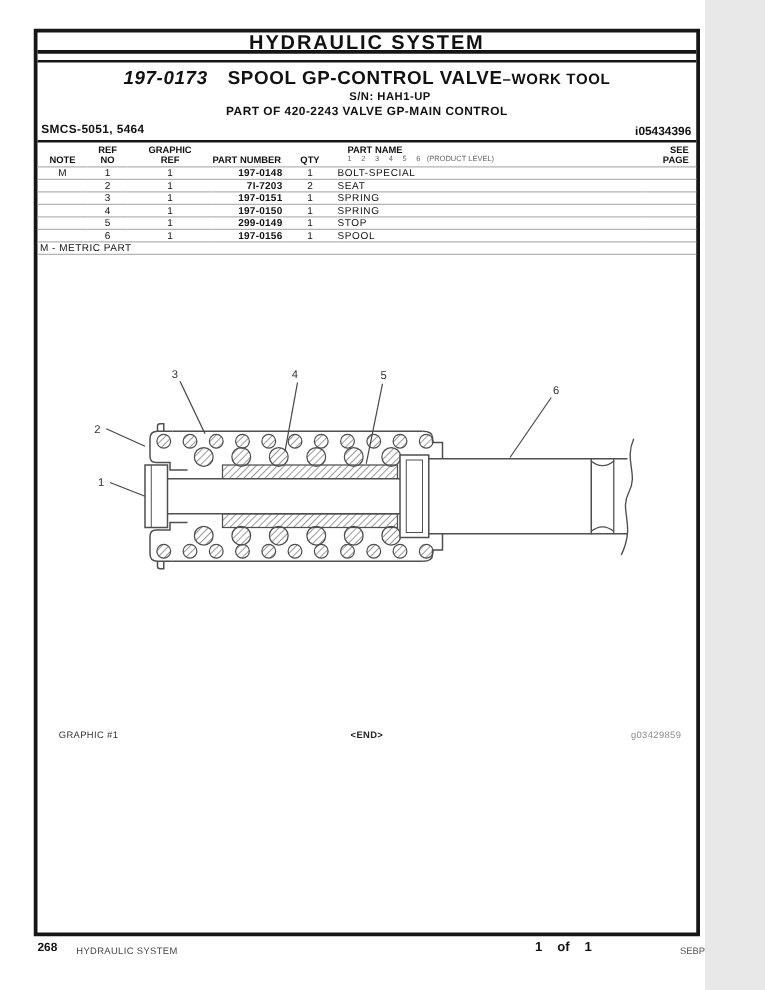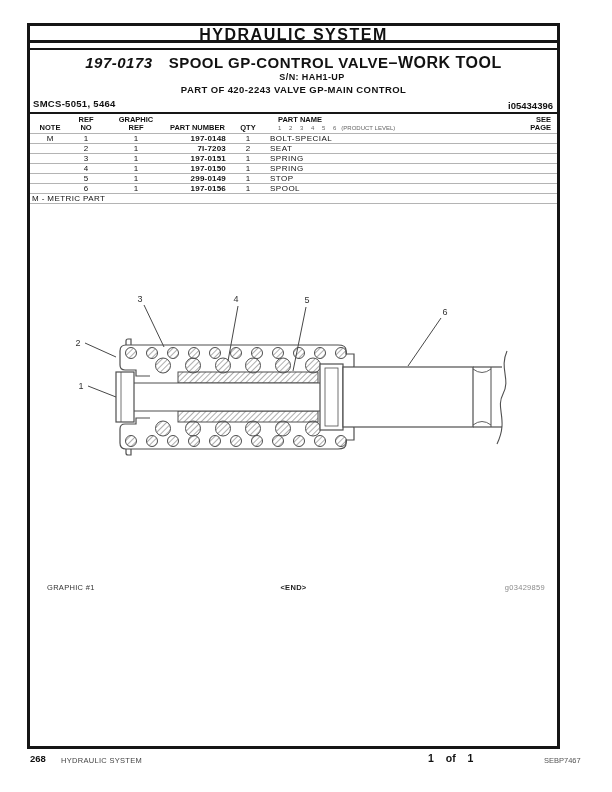--- a/index.html
+++ b/index.html
@@ -1,34 +1,34 @@
 <!DOCTYPE html>
 <html><head>
 <meta charset="utf-8">
 <style>
   * { margin:0; padding:0; box-sizing:border-box; }
   html,body { background:#e8e8e8; }
   .page {
-    position:relative; width:612px; height:792px; background:#ffffff;
+    position:relative; width:564px; height:792px; background:#ffffff;
     font-family:"Liberation Sans", sans-serif; color:#111; overflow:hidden;
   }
   .main-box {
     position:absolute; left:27px; top:23px; width:533px; height:726px;
     border:3px solid #161616; background:#fff;
   }
   .banner {
     position:absolute; left:0; right:0; top:0; height:17px; line-height:18px;
     border-bottom:3px solid #161616; text-align:center;
     font-size:16px; font-weight:bold; letter-spacing:1.5px;
   }
   .rule2 { position:absolute; left:0; right:0; top:22px; border-top:2px solid #161616; }
   .hdr1 { position:absolute; left:0; right:0; top:28px; text-align:center; font-weight:bold; font-size:15px; white-space:nowrap; }
   .hdr1 .pn { font-style:italic; margin-right:16px; letter-spacing:0.5px; }
   .hdr1 .nm { letter-spacing:0.5px; }
-  .hdr1 .sfx { font-size:16px; letter-spacing:0.5px; }
+  .hdr1 .sfx { font-size:12px; letter-spacing:0.5px; }
   .hdr2 { position:absolute; left:0; right:0; top:46px; text-align:center; font-weight:bold; font-size:9px; letter-spacing:0.4px;margin-left:37px; }
   .hdr3 { position:absolute; left:0; right:0; top:58px; text-align:center; font-weight:bold; font-size:9.5px; letter-spacing:0.4px; }
   .smcs { position:absolute; left:3px; top:72px; font-weight:bold; font-size:9.5px; letter-spacing:0.3px; }
   .media-id { position:absolute; right:4px; top:74px; font-weight:bold; font-size:9.5px; }
   .tablewrap { position:absolute; left:0; right:0; top:86px; border-top:2px solid #161616; }
   table.parts { width:100%; border-collapse:collapse; table-layout:fixed; }
   table.parts th {
     vertical-align:bottom; font-size:7.5px; line-height:8px; font-weight:bold;
     padding:2px 0 1px 0; border-bottom:1px solid #b4b4b4; white-space:nowrap;
   }

